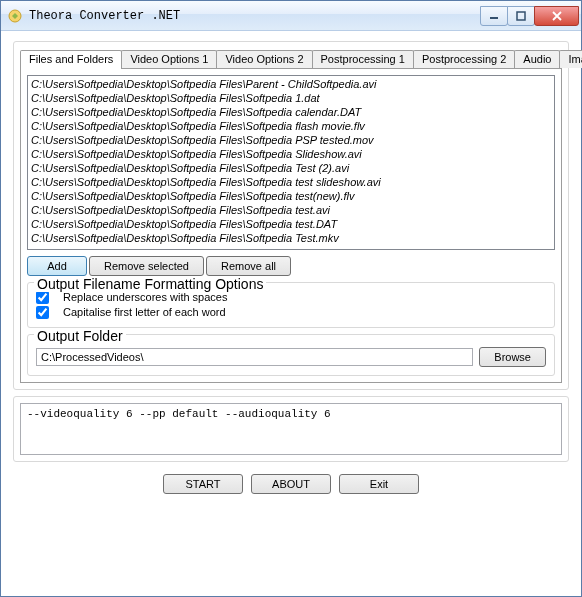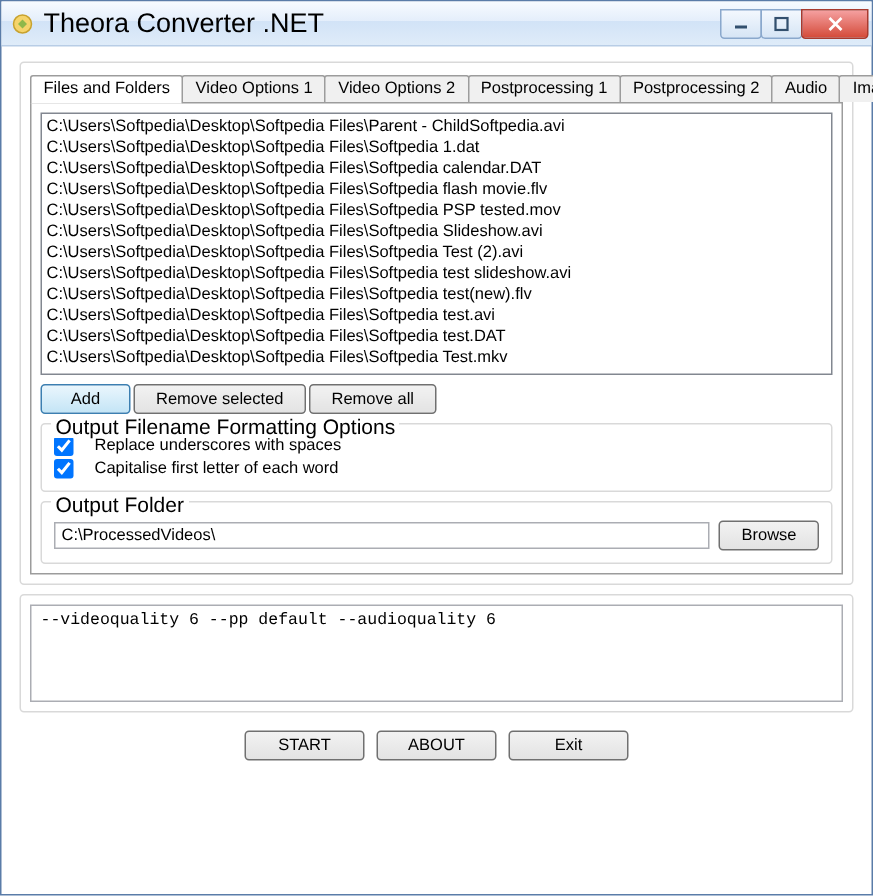--- a/index.html
+++ b/index.html
@@ -26,22 +26,23 @@
   display: flex;
   align-items: center;
   padding: 0 2px 0 6px;
 }
 .titlebar .icon {
   width: 16px; height: 16px;
   margin-right: 6px;
 }
 .titlebar .title {
   flex: 1;
-  font-size: 18px;
+  font-size: 12px;
   color: #000;
+  font-family: Liberation Mono, monospace;
 }
 .winbtns { display: flex; gap: 0; }
 .winbtn {
   width: 28px; height: 20px;
   border: 1px solid #8aa8cc;
   border-radius: 0 0 3px 3px;
   background: linear-gradient(to bottom, #f3f8fe, #d6e5f5);
   display: flex; align-items: center; justify-content: center;
   margin-left: -1px;
   font-size: 10px;
@@ -105,20 +106,21 @@
   background: #fff;
   height: 175px;
   overflow-y: scroll;
   padding: 1px;
   font-size: 11px;
   line-height: 14px;
 }
 .filelist div {
   white-space: nowrap;
   padding: 0 2px;
+  font-style: italic;
 }
 .btnrow { display: flex; gap: 2px; }
 .btn {
   border: 1px solid #707070;
   border-radius: 3px;
   background: linear-gradient(to bottom, #f2f2f2, #e3e3e3);
   padding: 3px 14px;
   font-size: 11px;
   cursor: default;
   min-width: 60px;
@@ -155,21 +157,21 @@
   border: 1px solid #d9d9d9;
   border-radius: 3px;
   padding: 6px;
 }
 .cmdtext {
   border: 1px solid #abadb3;
   background: #fff;
   font-family: "Courier New", monospace;
   font-size: 11px;
   padding: 4px 6px;
-  height: 65px;
+  height: 52px;
 }
 .footer {
   display: flex;
   justify-content: center;
   gap: 8px;
   padding: 6px 0 4px 0;
   align-items: flex-end;
 }
 
 .filelist::-webkit-scrollbar { width: 17px; }

